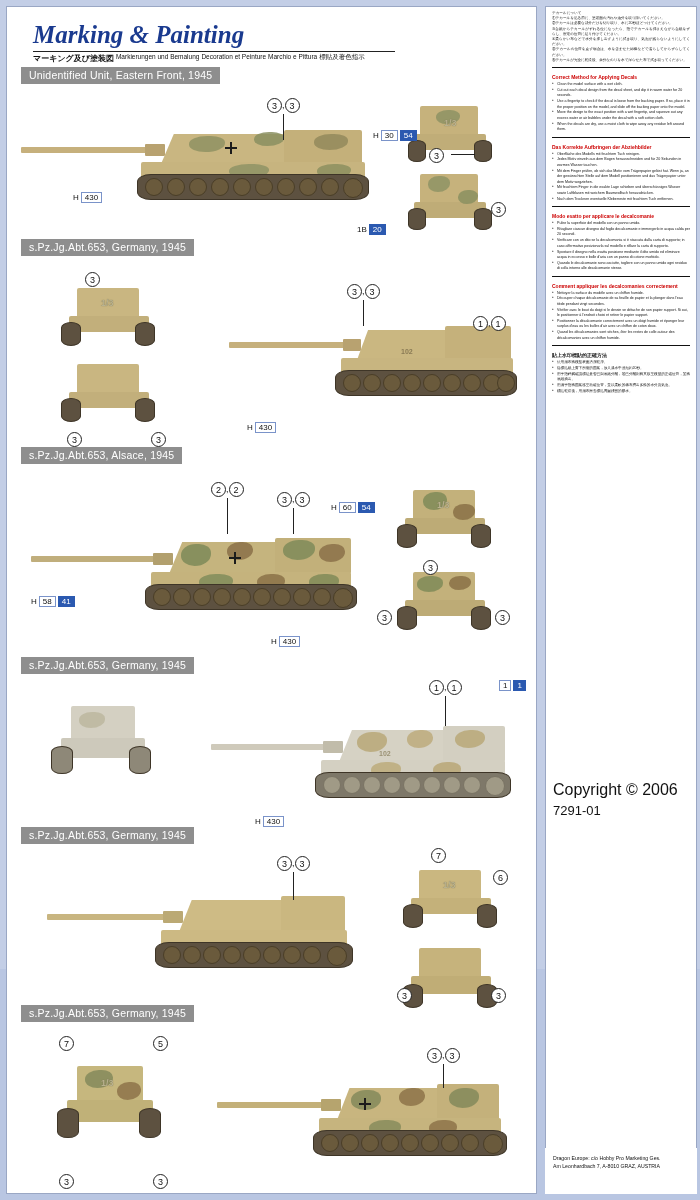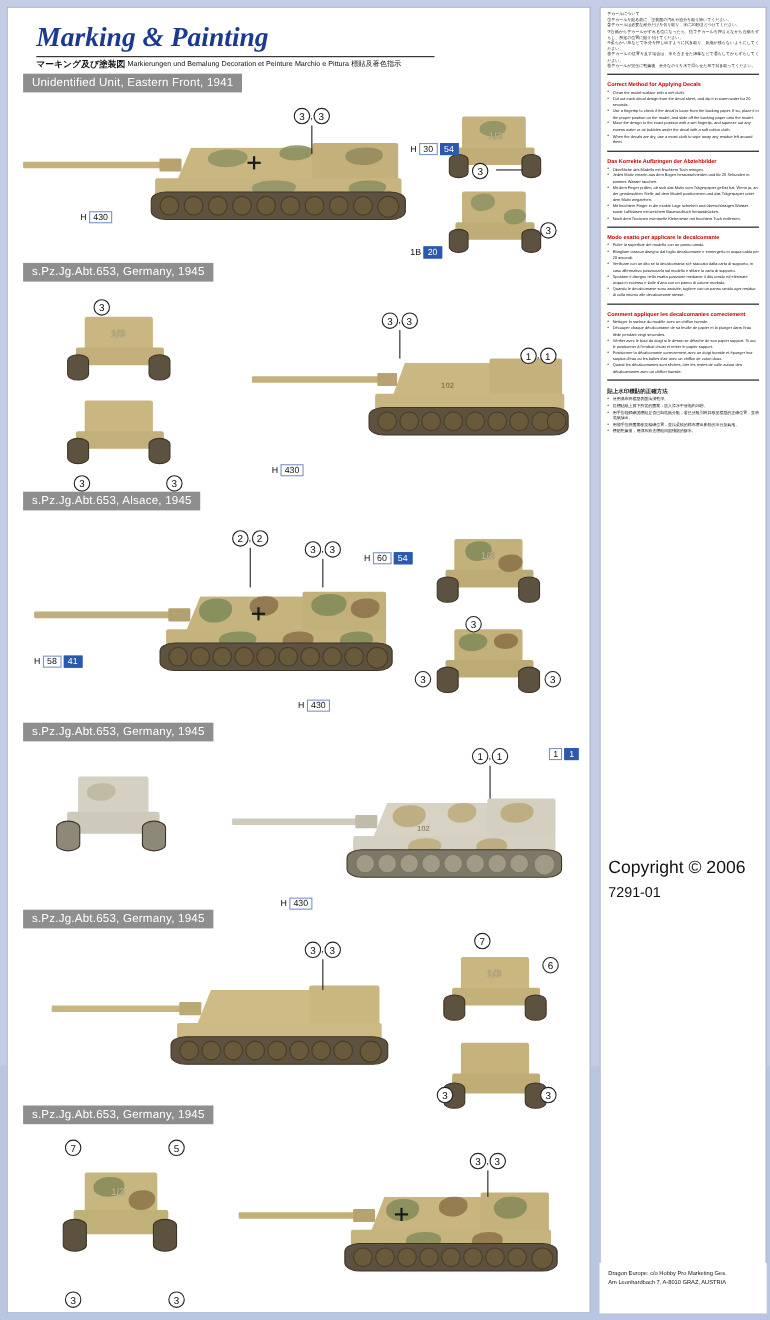--- a/index.html
+++ b/index.html
@@ -36,21 +36,21 @@
     font-size:25px; font-weight:bold; font-style:italic;
     color:#1a3a8f; letter-spacing:0px;
     font-family:"Liberation Serif", serif;
   }
   #subtitle-rule {
     position:absolute; left:26px; top:44px; width:362px; height:1px;
     background:#222;
   }
   #subtitles {
     position:absolute; left:26px; top:46px; width:380px;
-    display:flex; gap:2px; align-items:center;
+    display:flex; gap:2px; align-items:flex-start;
     font-size:6.5px; color:#111;
   }
   #subtitles .jp { font-size:8px; font-weight:bold; }
   
   .section { position:absolute; left:14px; width:508px; }
   .caption {
     display:inline-block;
     background:#8e8e8e;
     color:#ffffff;
     font-size:10.5px;
@@ -183,21 +183,21 @@
     <div id="subtitle-rule"></div>
     <div id="subtitles">
       <span class="jp">マーキング及び塗装図</span>
       <span>Markierungen und Bemalung</span>
       <span>Decoration et Peinture</span>
       <span>Marchio e Pittura</span>
       <span>標貼及著色指示</span>
     </div>
 
     <div class="section" style="top:58px;">
-      <div class="caption">Unidentified Unit, Eastern Front, 1941</div>
+      <div class="caption">Unidentified Unit, Eastern Front, 1945</div>
       <div class="art" style="height:160px;">
 
         <div class="tank" style="left:58px; top:38px; width:290px; height:80px;">
 
           <div class="gun dunkel" style="left:-58px; top:25px; width:130px; height:6px; background:#c6b07c;"></div>
           <div class="gun" style="left:66px; top:22px; width:20px; height:12px; background:#b8a270;"></div>
 
           <div class="casemate" style="left:82px; top:12px; width:128px; height:30px; background:#c9b681; clip-path:polygon(10% 0,100% 0,100% 100%,0 100%);"></div>
 
           <div class="hull" style="left:205px; top:8px; width:78px; height:34px; background:#c4b07a;"></div>
@@ -251,21 +251,21 @@
 
         <div class="paint" style="left:52px; top:108px;">
           <span class="h">H</span>
             <span class="chip">430</span>
         </div>
         <div class="paint" style="left:352px; top:46px;">
           <span class="h">H</span>
             <span class="chip">30</span>
             <span class="chip blue">54</span>
         </div>
-        <div class="paint" style="left:352px; top:140px;">
+        <div class="paint" style="left:336px; top:140px;">
           <span class="h">1B</span>
             <span class="chip blue">20</span>
         </div>
       </div>
     </div>
 
     <div class="section" style="top:230px;">
       <div class="caption">s.Pz.Jg.Abt.653, Germany, 1945</div>
       <div class="art" style="height:190px;">
 

